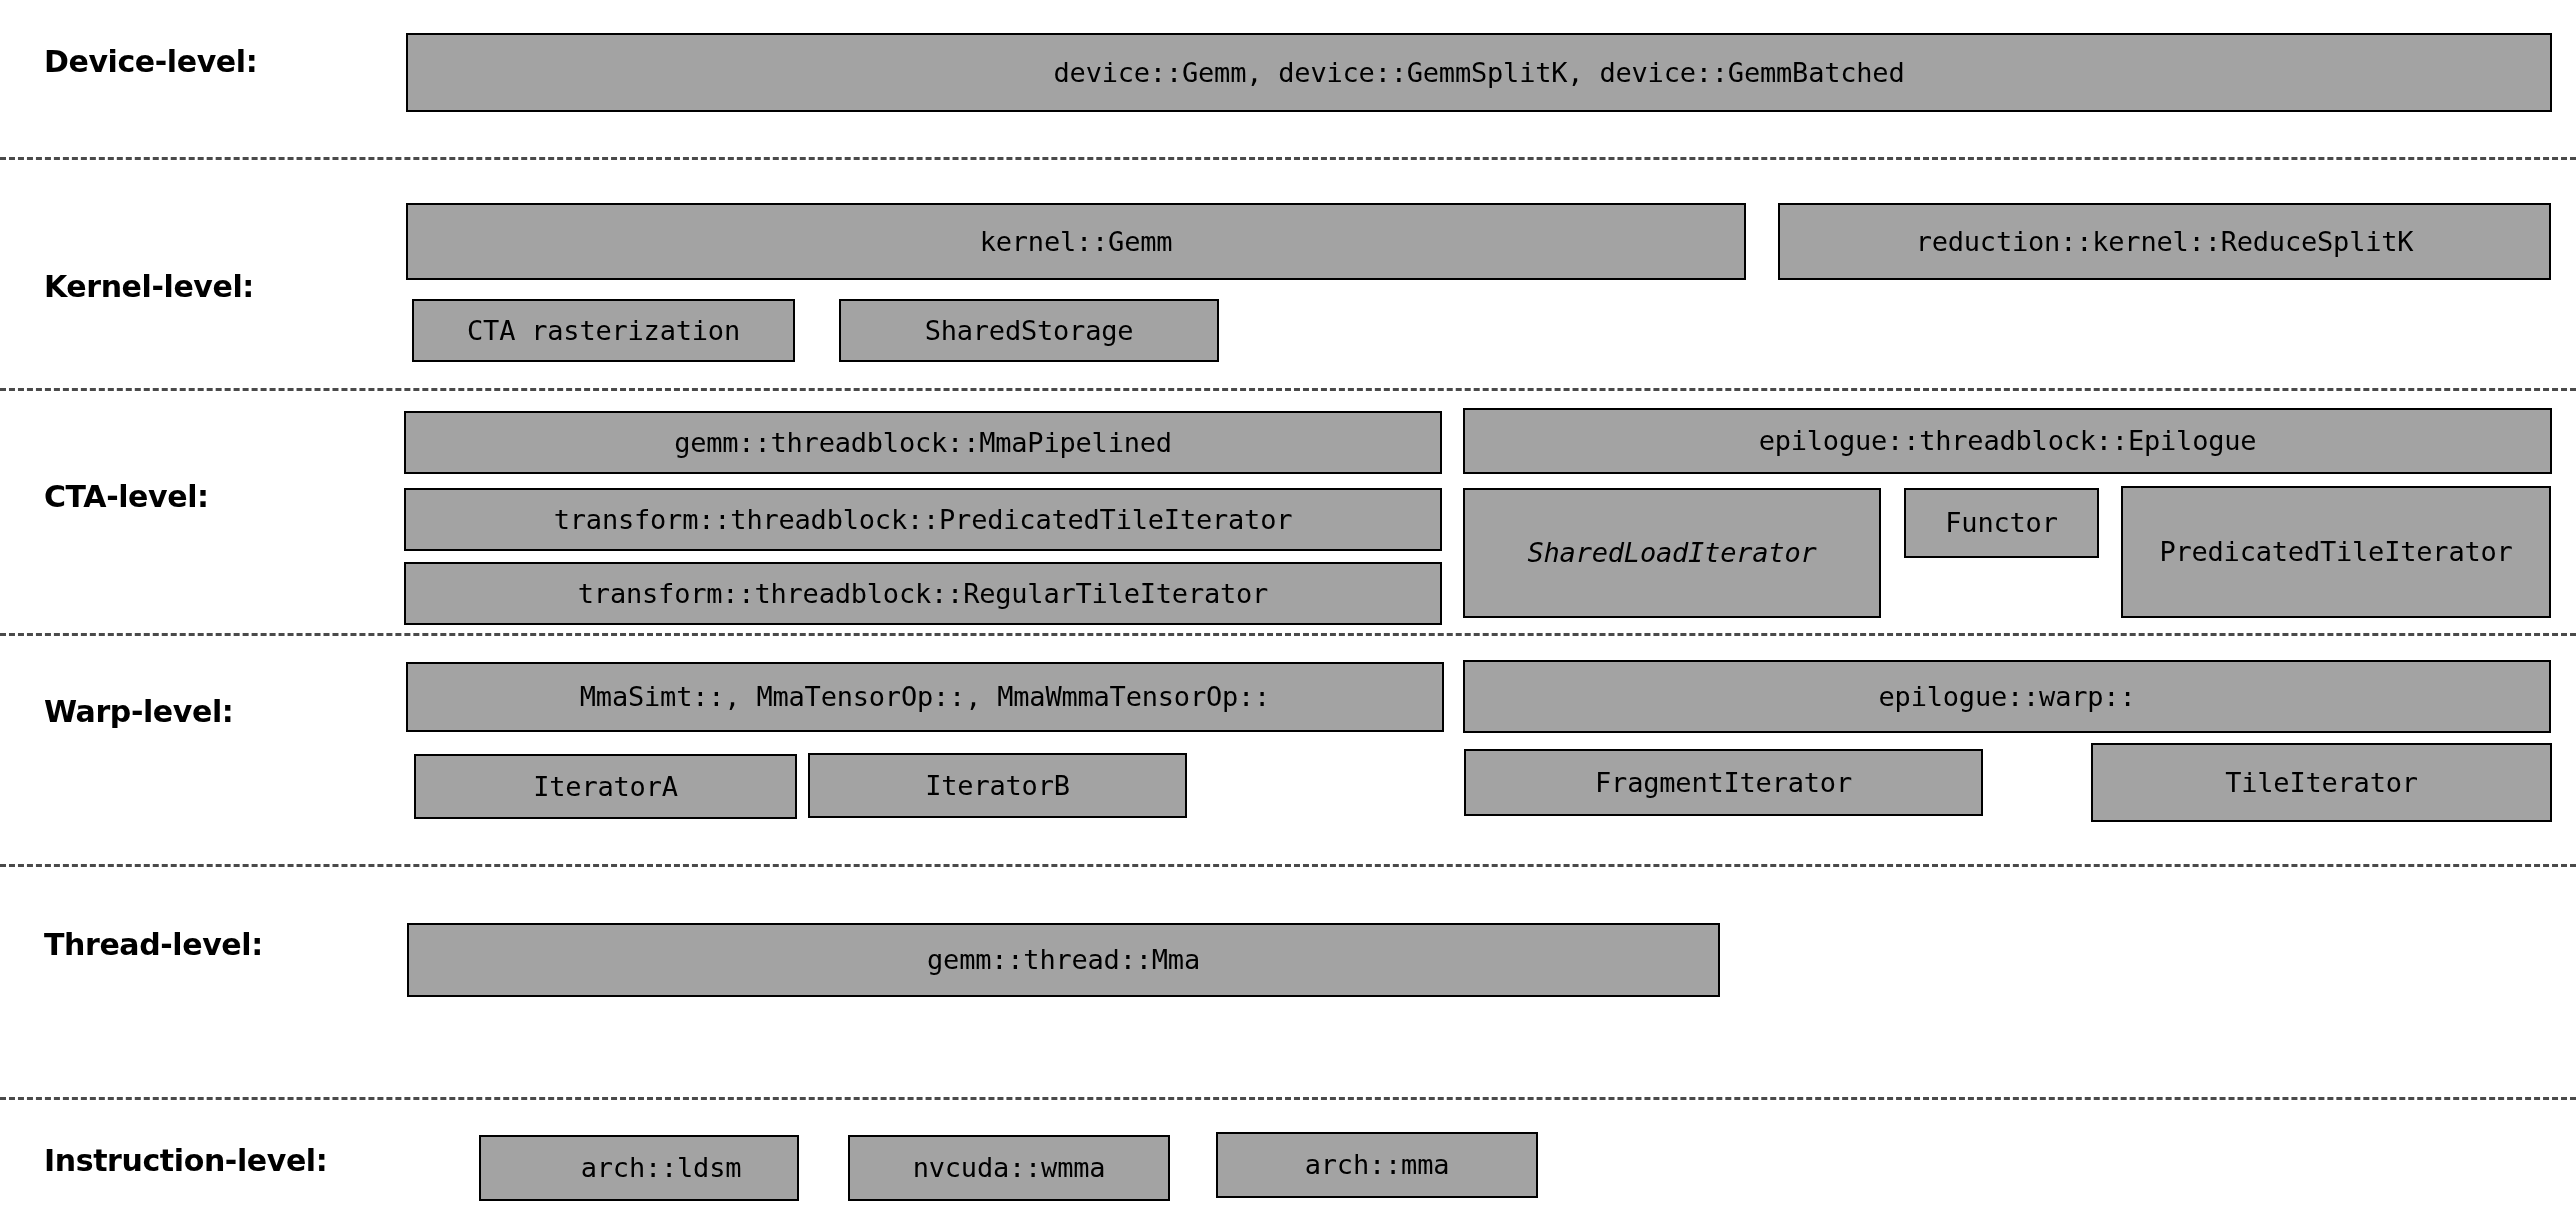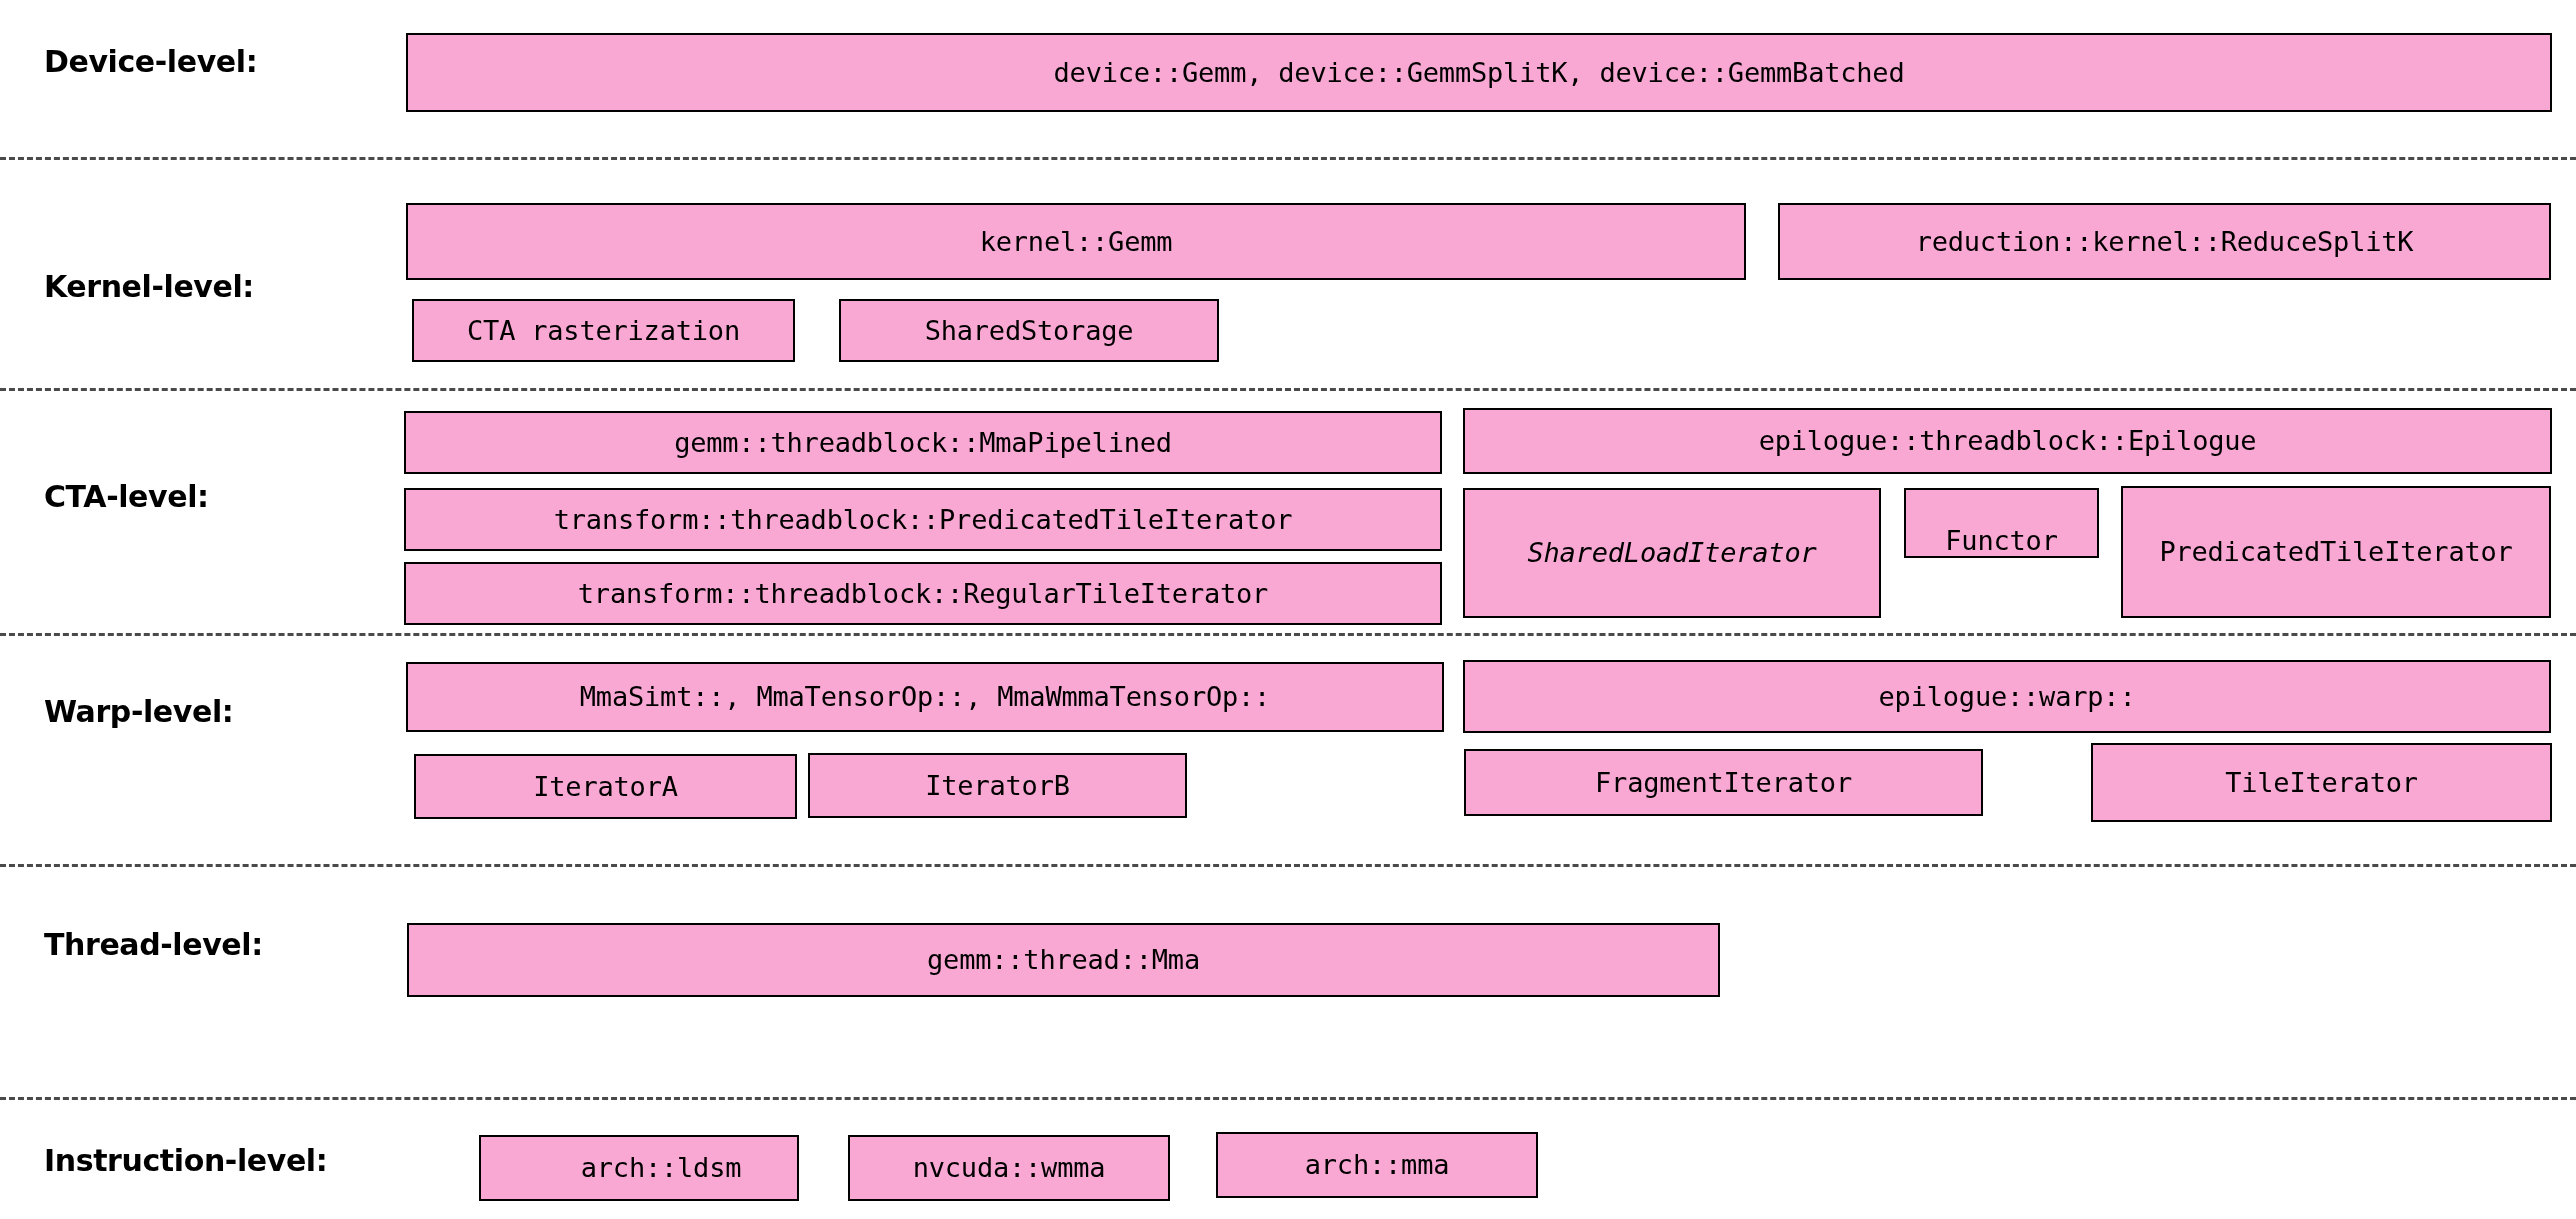--- a/index.html
+++ b/index.html
@@ -28,21 +28,21 @@
     color: #000000;
     white-space: nowrap;
     line-height: 1;
   }
 
   
   .box {
     position: absolute;
     box-sizing: border-box;
     border: 2.3px solid #000000;
-    background: #f9a8d4;
+    background: #a3a3a3;
     display: flex;
     align-items: center;
     justify-content: center;
     text-align: center;
   }
   .box-text {
     font-family: "DejaVu Sans Mono", monospace;
     font-size: 27px;
     color: #000000;
     white-space: nowrap;
@@ -103,21 +103,21 @@
   </div>
 
   <div class="box" style="left:404px; top:488px; width:1038px; height:63px;">
     <span class="box-text">transform::threadblock::PredicatedTileIterator</span>
   </div>
 
   <div class="box" style="left:1463px; top:488px; width:418px; height:130px;font-style:italic;">
     <span class="box-text">SharedLoadIterator</span>
   </div>
 
-  <div class="box" style="left:1904px; top:488px; width:195px; height:70px;align-items:flex-end;">
+  <div class="box" style="left:1904px; top:488px; width:195px; height:70px;">
     <span class="box-text">Functor</span>
   </div>
 
   <div class="box" style="left:2121px; top:486px; width:430px; height:132px;">
     <span class="box-text">PredicatedTileIterator</span>
   </div>
 
   <div class="box" style="left:404px; top:562px; width:1038px; height:63px;">
     <span class="box-text">transform::threadblock::RegularTileIterator</span>
   </div>

